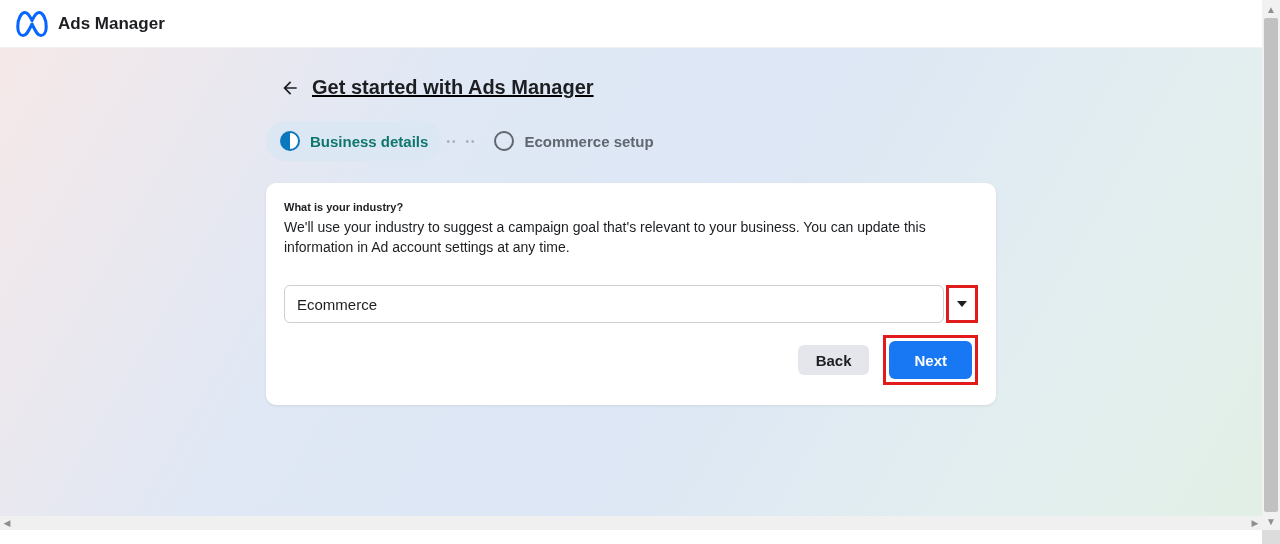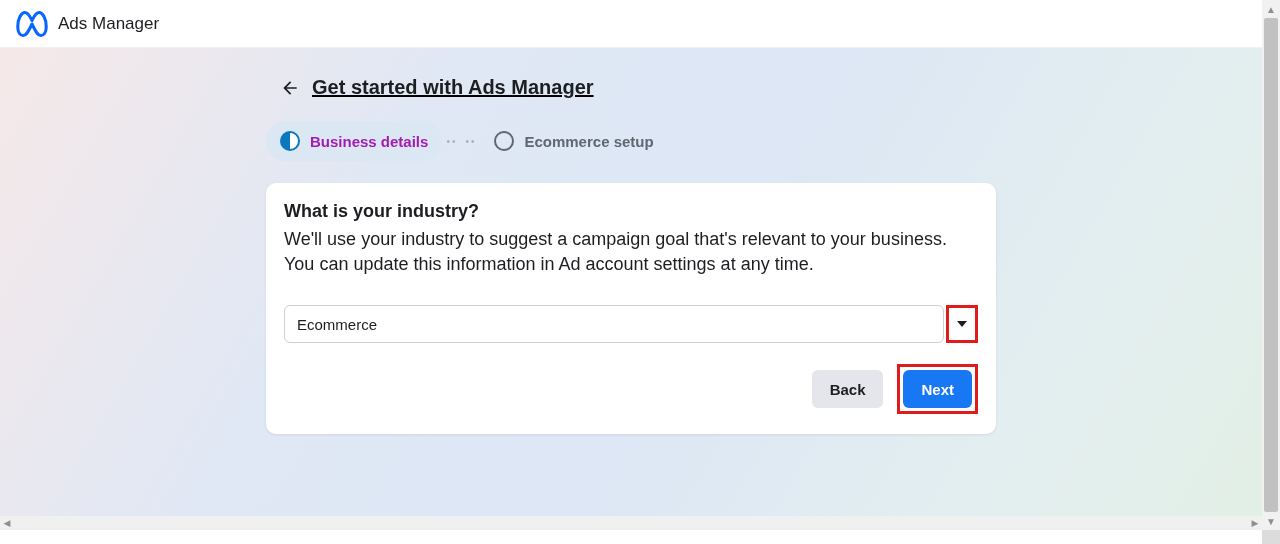--- a/index.html
+++ b/index.html
@@ -32,21 +32,21 @@
     .meta-logo {
       display: flex;
       align-items: center;
     }
     .meta-logo svg {
       width: 32px;
       height: 32px;
     }
     .app-title {
       font-size: 17px;
-      font-weight: 400;
+      font-weight: 700;
       color: #1c1e21;
       margin-left: 10px;
     }
     .gradient-bg {
       width: 100%;
       height: calc(530px - 48px);
       background: linear-gradient(120deg, #f5e8e8 0%, #e0e8f5 30%, #dde7f5 55%, #e3eef0 80%, #e2efe5 100%);
       padding-top: 28px;
     }
     .content-wrap {
@@ -83,21 +83,21 @@
     .step {
       display: flex;
       align-items: center;
       padding: 10px 14px;
       border-radius: 22px;
       font-size: 15px;
       font-weight: 700;
     }
     .step.active {
       background: #dbe7f2;
-      color: #a21caf;
+      color: #0f766e;
       justify-content: center;
     }
     .step.inactive {
       color: #606770;
     }
     .step-circle {
       width: 20px;
       height: 20px;
       border-radius: 50%;
       margin-right: 10px;
@@ -117,35 +117,35 @@
       letter-spacing: 2px;
       padding: 0 4px;
     }
     .card {
       background: #fff;
       border-radius: 10px;
       padding: 18px 18px 20px 18px;
       box-shadow: 0 1px 3px rgba(0,0,0,0.08);
     }
     .card-heading {
-      font-size: 18px;
+      font-size: 11px;
       font-weight: 700;
       color: #1c1e21;
       margin-bottom: 5px;
     }
     .card-desc {
-      font-size: 18px;
+      font-size: 14px;
       color: #1c1e21;
       line-height: 1.4;
       margin-bottom: 28px;
     }
     .select-row {
       display: flex;
       align-items: stretch;
-      margin-bottom: 21px;
+      margin-bottom: 12px;
     }
     .select-box {
       flex: 1;
       height: 38px;
       border: 1px solid #ccd0d5;
       border-radius: 6px;
       padding: 0 12px;
       display: flex;
       align-items: center;
       font-size: 15px;
@@ -174,37 +174,37 @@
       align-items: center;
       gap: 14px;
     }
     .btn-back {
       background: #e4e6eb;
       color: #1c1e21;
       border: none;
       border-radius: 6px;
       font-size: 15px;
       font-weight: 600;
-      height: 38px;
+      height: 30px;
       padding: 0 18px;
       cursor: pointer;
     }
     .next-wrap {
       border: 3px solid #e11b1b;
       padding: 3px;
     }
     .btn-next {
       background: #1877f2;
       color: #fff;
       border: none;
       border-radius: 6px;
       font-size: 15px;
       font-weight: 700;
       height: 38px;
-      padding: 0 18px;
+      padding: 0 25px;
       cursor: pointer;
     }
     .v-scroll {
       position: absolute;
       top: 0;
       right: 0;
       width: 18px;
       height: 530px;
       background: #f1f1f1;
     }

